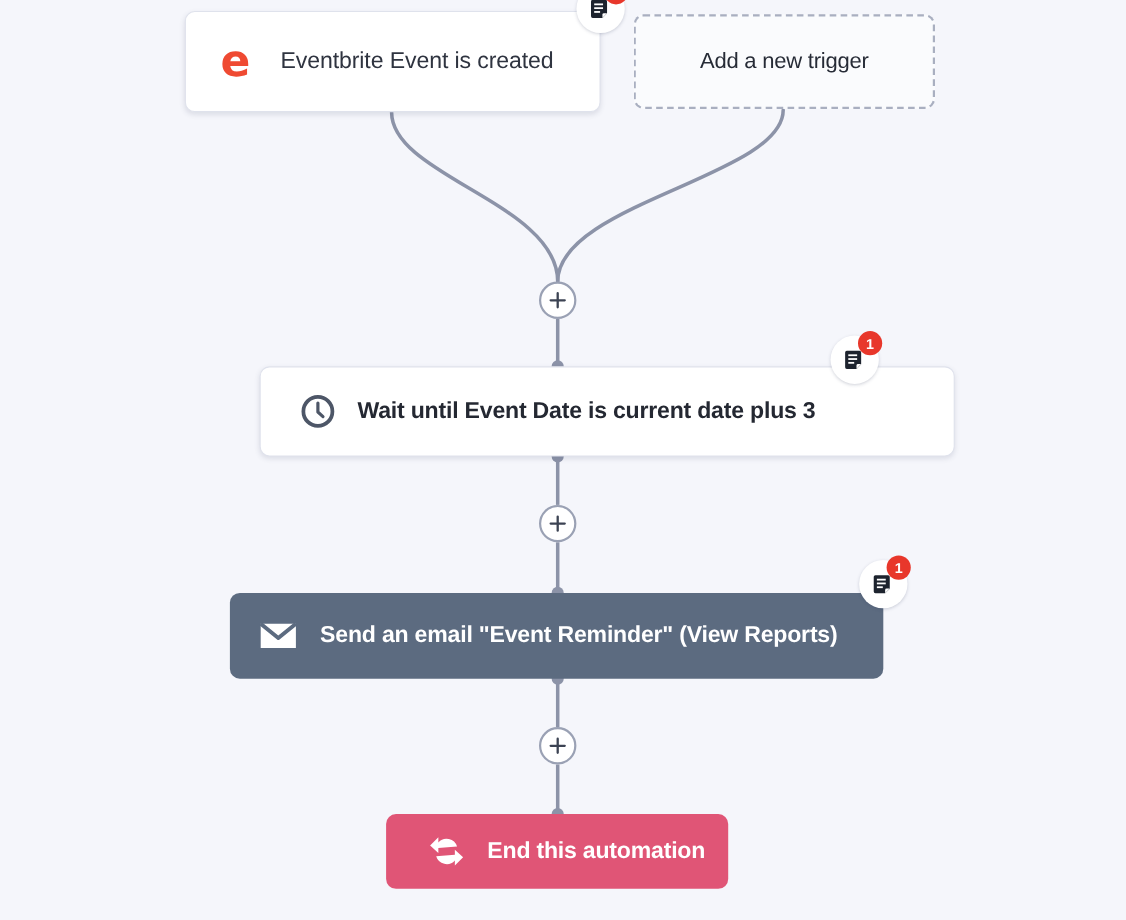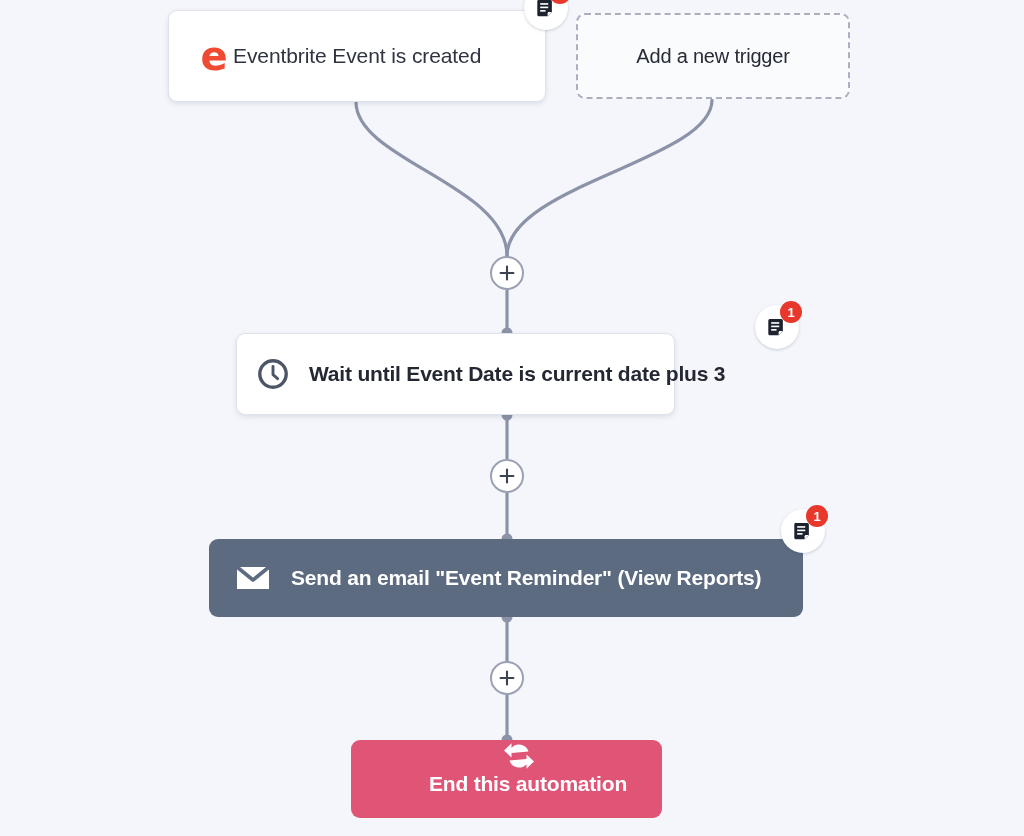--- a/index.html
+++ b/index.html
@@ -61,21 +61,21 @@
     background: #ffffff;
     border: 1px solid #dfe2ec;
     box-shadow: 0 2px 5px rgba(60, 70, 100, 0.13);
     padding-left: 26px;
   }
   .card-trigger .node-icon {
     width: 38px;
     height: 38px;
   }
   .card-trigger .node-label {
-    margin-left: 0;
+    margin-left: 22px;
     font-size: 21px;
     font-weight: 400;
     color: #2f3440;
     letter-spacing: -0.1px;
   }
 
   
   .card-add {
     left: 576px;
     top: 13px;
@@ -89,26 +89,26 @@
     font-size: 20px;
     font-weight: 400;
     color: #262b36;
     letter-spacing: -0.2px;
   }
 
   
   .card-wait {
     left: 236px;
     top: 333px;
-    width: 439px;
+    width: 632px;
     height: 82px;
     background: #ffffff;
     border: 1px solid #dfe2ec;
     box-shadow: 0 2px 5px rgba(60, 70, 100, 0.13);
-    padding-left: 18px;
+    padding-left: 34px;
   }
   .card-wait .node-icon {
     width: 36px;
     height: 36px;
   }
   .card-wait .node-label {
     margin-left: 18px;
     font-size: 21px;
     font-weight: 700;
     color: #242832;
@@ -134,24 +134,23 @@
     font-weight: 700;
     color: #ffffff;
     letter-spacing: -0.2px;
   }
 
   
   .card-end {
     left: 351px;
     top: 740px;
     width: 311px;
-    height: 78px;
+    height: 68px;
     background: #e05576;
-    padding-left: 24px;
-    flex-direction: column;
+    padding-left: 37px;
   }
   .card-end .node-icon {
     width: 36px;
     height: 32px;
   }
   .card-end .node-label {
     margin-left: 19px;
     font-size: 21px;
     font-weight: 700;
     color: #ffffff;

